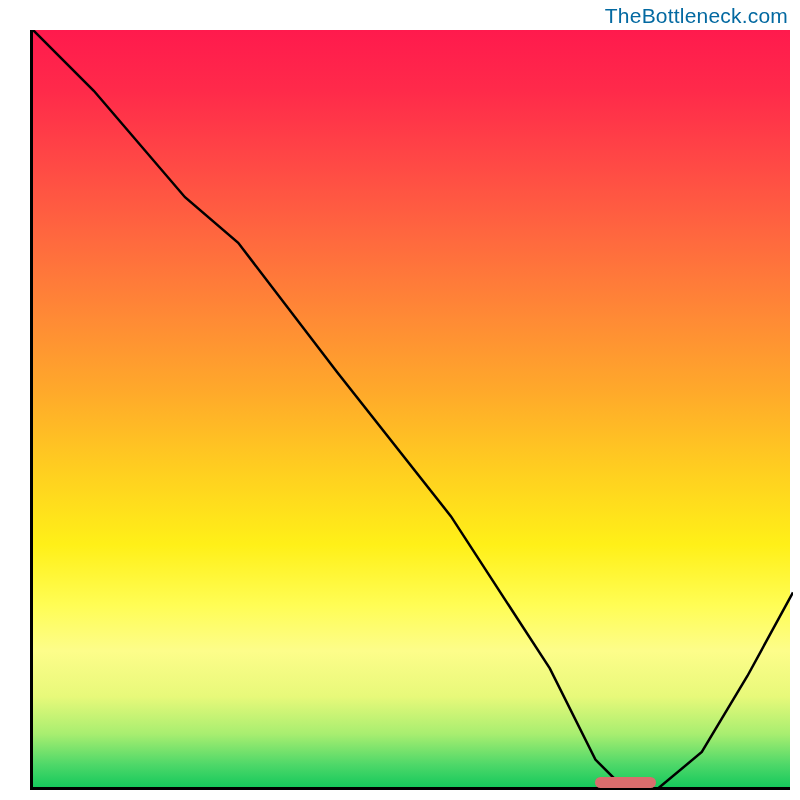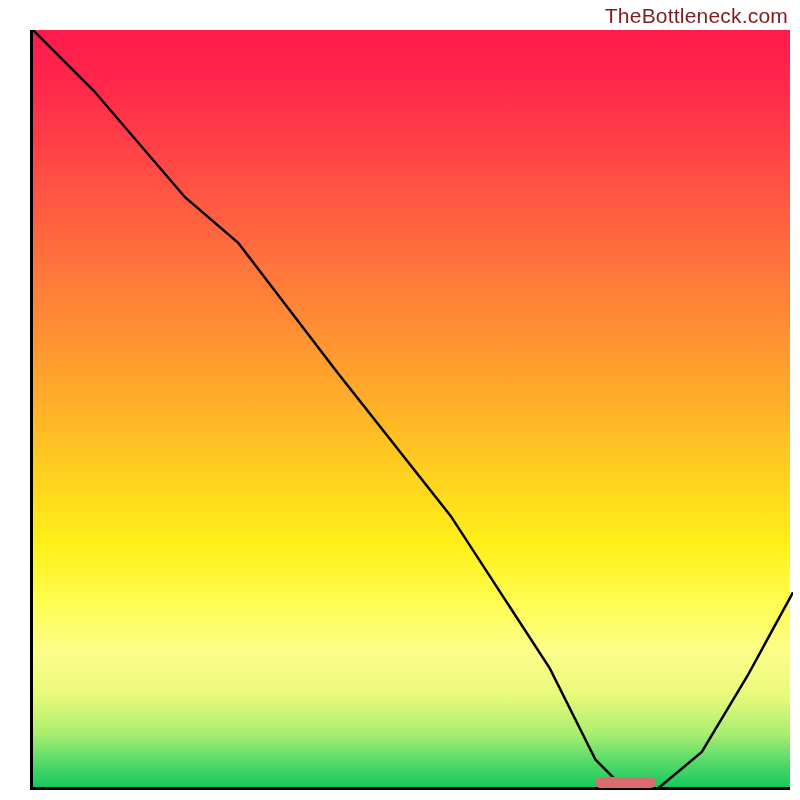--- a/index.html
+++ b/index.html
@@ -8,21 +8,21 @@
     height: 800px;
     background: #ffffff;
     position: relative;
     font-family: Arial, sans-serif;
   }
   .watermark {
     position: absolute;
     top: 4px;
     right: 12px;
     font-size: 21px;
-    color: #7f1d1d;
+    color: #0369a1;
     font-weight: normal;
     letter-spacing: 0.2px;
   }
   .plot-area {
     position: absolute;
     left: 30px;
     top: 30px;
     width: 760px;
     height: 760px;
     border-left: 3px solid #000;

